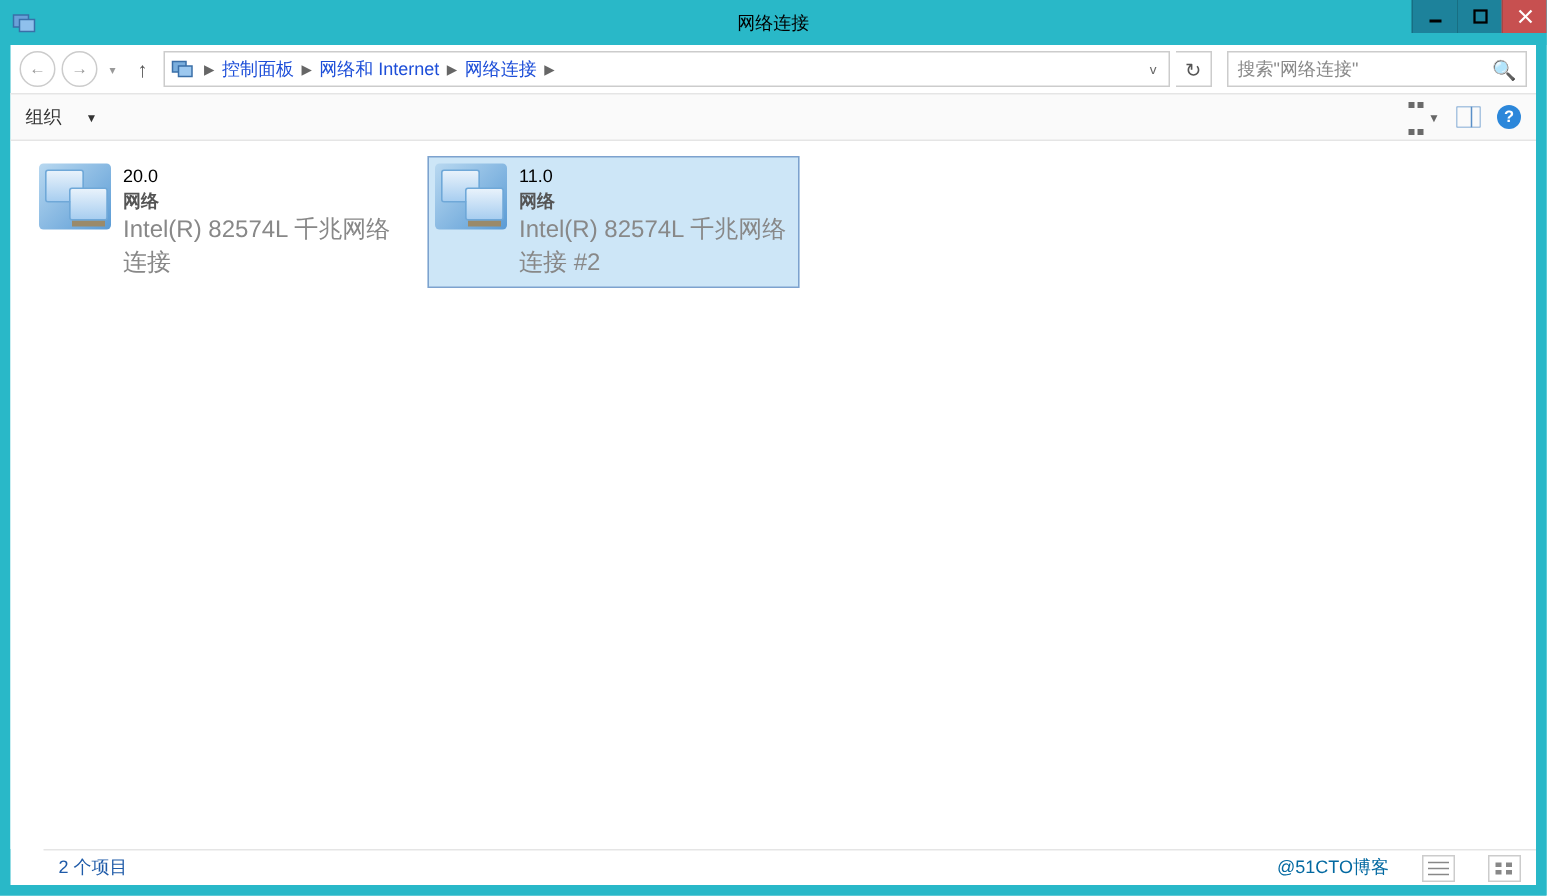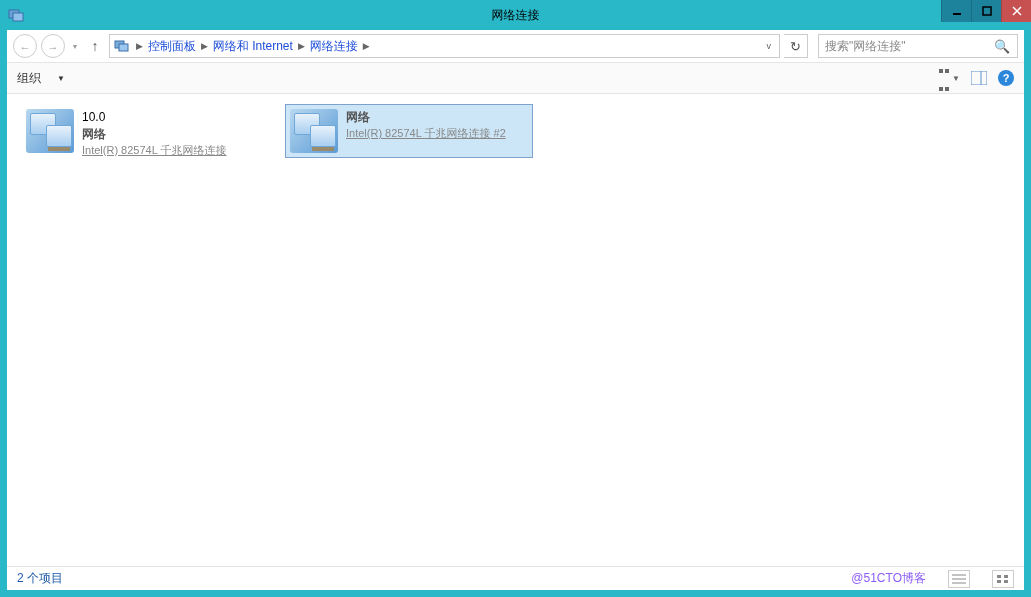--- a/index.html
+++ b/index.html
@@ -33,23 +33,23 @@
     .tb-icon { width: 18px; height: 18px; display: flex; align-items: center; justify-content: center; font-size: 13px; cursor: pointer; }
     .main-content { flex: 1; padding: 10px 14px; display: flex; gap: 16px; align-items: flex-start; overflow: auto; background:#fff; }
     .adapter { width: 248px; padding: 4px; display: flex; gap: 8px; border: 1px solid transparent; cursor: pointer; }
     .adapter.selected { border: 1px solid #7da2ce; background: #cde6f7; }
     .adapter-icon { width: 48px; height: 44px; flex-shrink: 0; background: linear-gradient(135deg,#b8d8f0,#5a9bd5); border-radius: 3px; position: relative; }
     .adapter-icon::before { content:''; position:absolute; width:24px; height:20px; left:4px; top:4px; background:linear-gradient(180deg,#e8f2fb,#a8cef0); border-radius:2px; border:1px solid #6fa8d8; }
     .adapter-icon::after { content:''; position:absolute; width:24px; height:20px; right:2px; bottom:6px; background:linear-gradient(180deg,#e8f2fb,#a8cef0); border-radius:2px; border:1px solid #6fa8d8; box-shadow: 0 6px 0 -2px #9a8a6a; }
     .adapter-info { font-size: 12px; line-height: 1.4; }
     .adapter-name { color: #000; }
     .adapter-status { color: #555; font-weight: bold; }
-    .adapter-device { color: #888; font-size: 11px; text-decoration: underline; }
-    .status-bar { height: 24px; border-top: 1px solid #e5e5e5; display: flex; align-items: center; padding: 0 10px; font-size: 12px; color: #1e5aa8; }
-    .status-right { margin-left: auto; color: #8b5cf6; font-size: 12px; display:flex; gap:22px; }
+    .adapter-device { color: #888; font-size: 16px; }
+    .status-bar { height: 24px; border-top: 1px solid #e5e5e5; display: flex; align-items: center; padding: 0 10px; font-size: 12px; color: #1e5aa8; margin-left: 22px; }
+    .status-right { margin-left: auto; color: #0369a1; font-size: 12px; display:flex; gap:22px; }
     .view-icon { width:22px; height:18px; border:1px solid #ccc; display:flex; align-items:center; justify-content:center; font-size:10px; }
     .help-icon { width: 16px; height: 16px; border-radius: 50%; background: #2c87da; color: #fff; display: flex; align-items: center; justify-content: center; font-size: 11px; font-weight: bold; }
     .view-chooser { display:flex; align-items:center; gap:2px; }
     .mini-sq { width:4px; height:4px; background:#6a6a6a; display:inline-block; margin:1px; }
   </style>
 </head>
 <body>
 
 <div class="window">
   <div class="titlebar">
@@ -126,28 +126,29 @@
             </svg>
         </div>
         <div class="help-icon">?</div>
       </div>
     </div>
 
     <div class="main-content">
       <div class="adapter">
         <div class="adapter-icon"></div>
         <div class="adapter-info">
-          <div class="adapter-name">10.0</div>
+          <div class="adapter-name">20.0</div>
           <div class="adapter-status">网络</div>
           <div class="adapter-device">Intel(R) 82574L 千兆网络连接</div>
         </div>
       </div>
       <div class="adapter selected">
         <div class="adapter-icon"></div>
         <div class="adapter-info">
+          <div class="adapter-name">11.0</div>
           <div class="adapter-status">网络</div>
           <div class="adapter-device">Intel(R) 82574L 千兆网络连接 #2</div>
         </div>
       </div>
     </div>
 
     <div class="status-bar">
       <span>2 个项目</span>
       <div class="status-right">
         <span>@51CTO博客</span>

